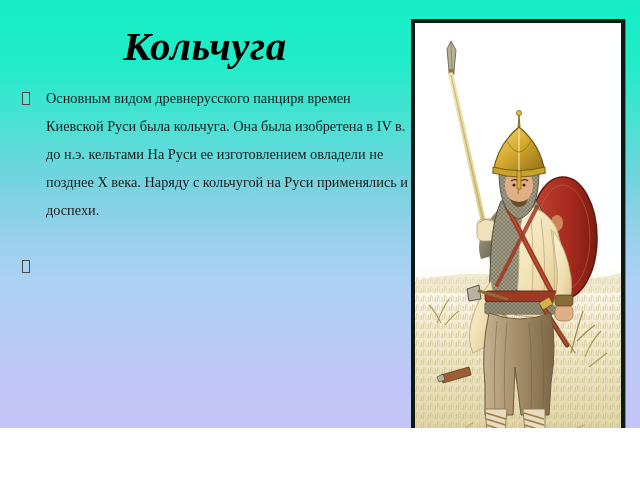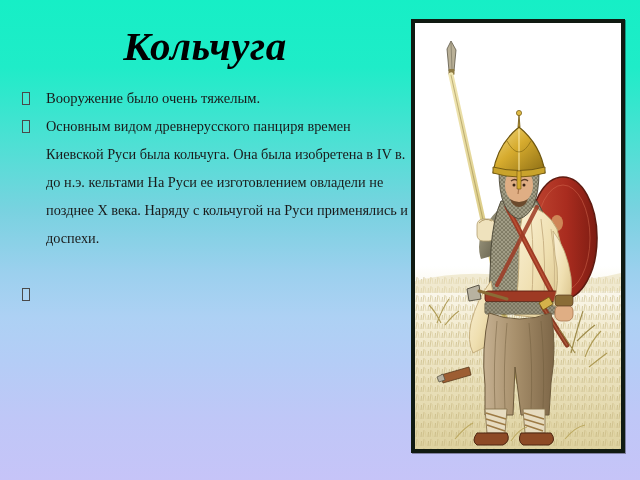--- a/index.html
+++ b/index.html
@@ -9,21 +9,21 @@
   body {
     width: 640px;
     height: 480px;
     overflow: hidden;
     font-family: "Liberation Serif", serif;
   }
 
   #slide {
     position: relative;
     width: 640px;
-    height: 480px;
+    height: 428px;
     background: linear-gradient(to bottom,
       #16efc6 0%,
       #1fecc8 14%,
       #4ee0d4 30%,
       #79d2e0 44%,
       #9cd0ee 57%,
       #add1f4 66%,
       #b4cdf6 75%,
       #bfc7f7 87%,
       #c6c4f8 100%);
@@ -121,21 +121,20 @@
 <div id="slide">
 
   <div id="title">Кольчуга</div>
 
   <div id="body-text">
 
     <div class="bullet-item bullet-first">
       <span class="marker">
           <i></i>
         </span>
-      <span>Вооружение было очень тяжелым.</span>
     </div>
 
     <div class="bullet-item">
       <span class="marker">
           <i></i>
         </span>
       <span>Основным видом древнерусского панциря времен Киевской Руси была кольчуга. Она была изобретена в IV в. до н.э. кельтами На Руси ее изготовлением овладели не позднее X века. Наряду с кольчугой на Руси применялись и доспехи.</span>
     </div>
 
     <div class="gap-line"></div>

